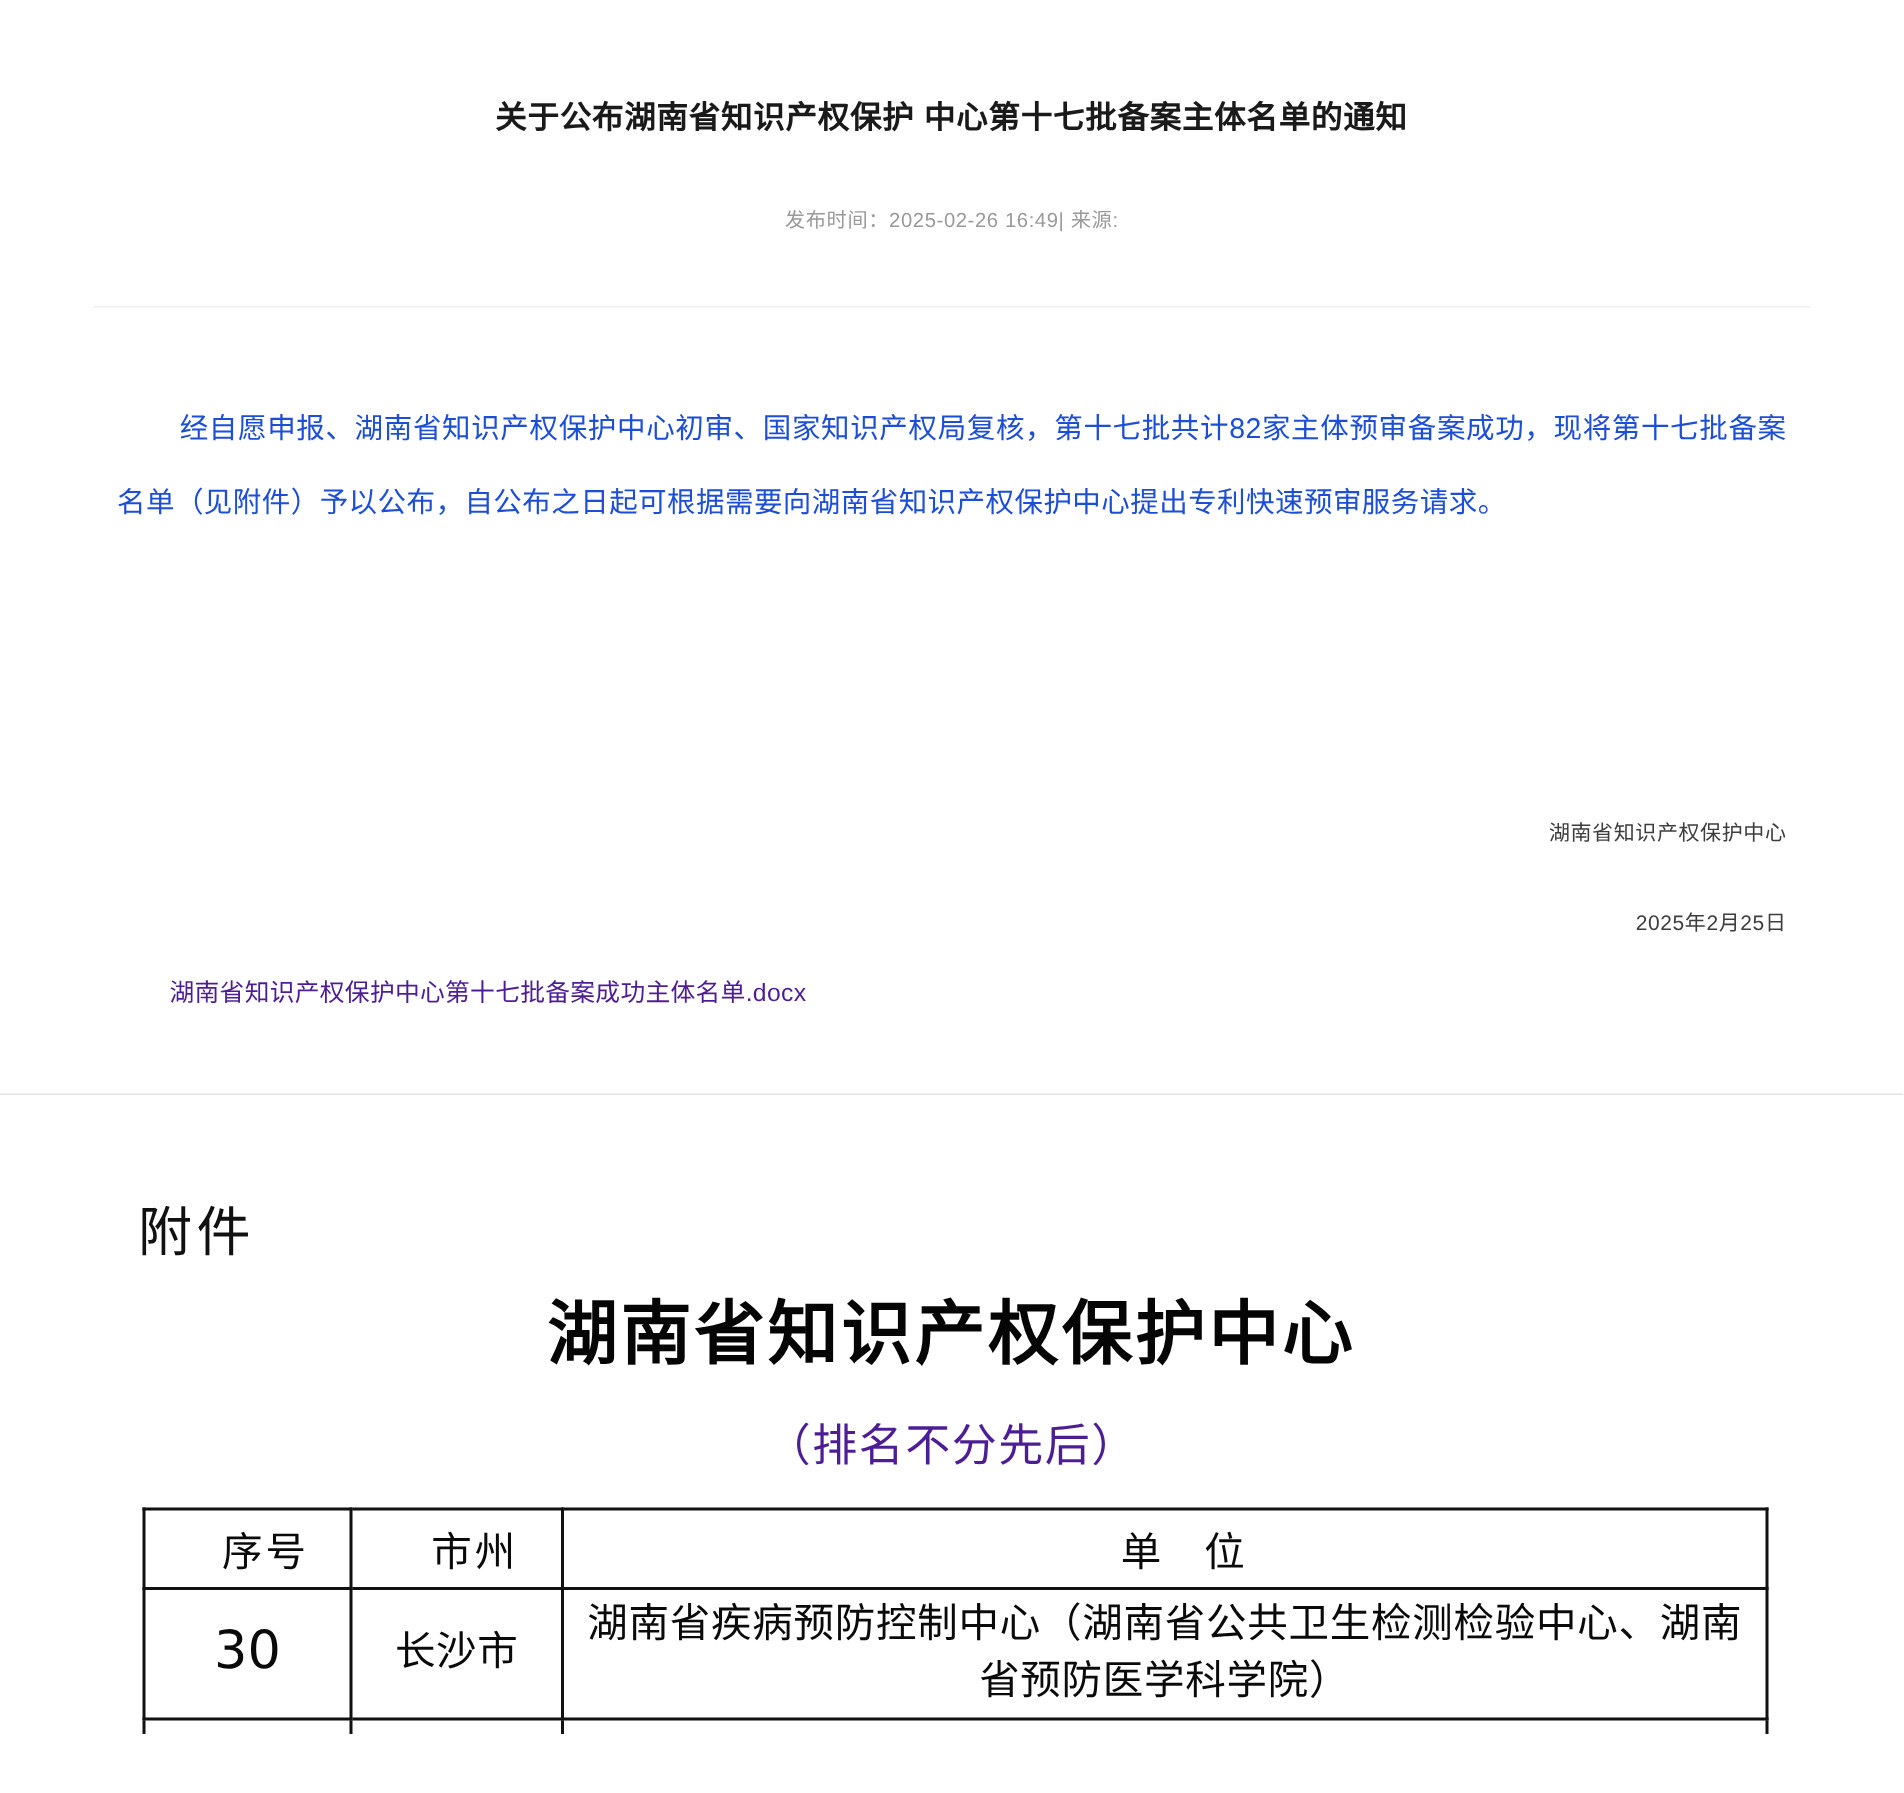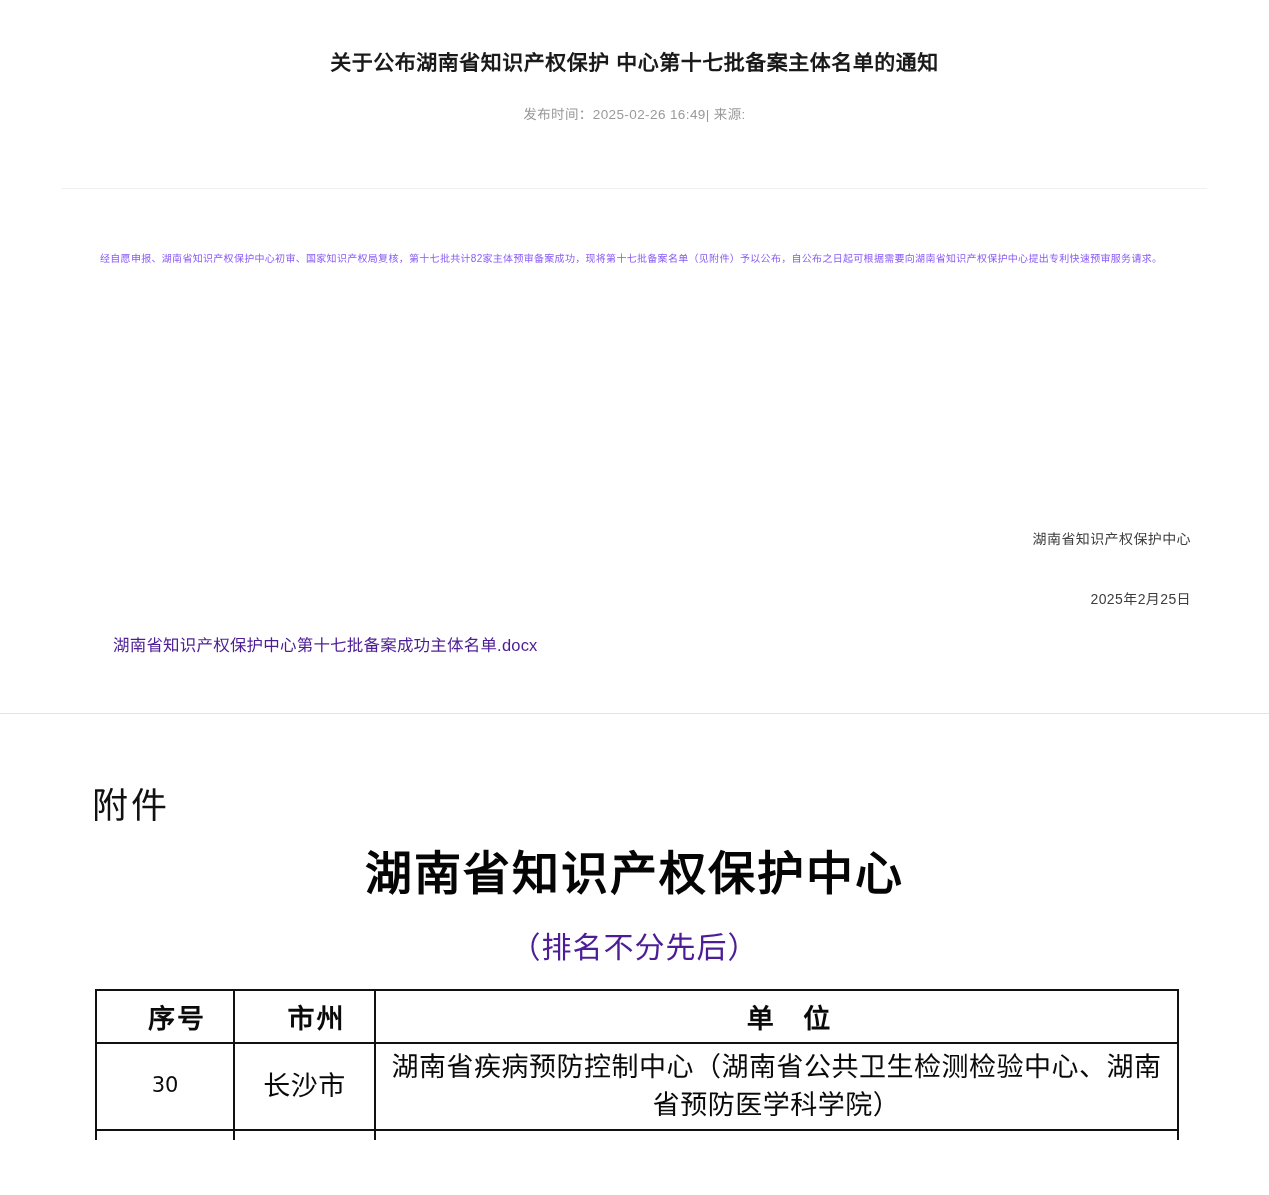--- a/index.html
+++ b/index.html
@@ -19,21 +19,21 @@
 
   
   .article {
     position: relative;
     width: 1269px;
     height: 714px;
     box-sizing: border-box;
   }
 
   .article-title {
-    margin: 0;
+    margin: 16px;
     padding: 48px 120px 0 120px;
     text-align: center;
     font-size: 21px;
     font-weight: bold;
     color: #1a1a1a;
     letter-spacing: 0.5px;
     line-height: 1.4;
   }
 
   .article-meta {
@@ -72,23 +72,23 @@
     padding: 0 0 0 24px;
     font-size: 14.5px;
     line-height: 2.0;
     color: #3d3d3d;
     letter-spacing: 0.3px;
   }
 
   .body-para {
     margin: 0;
     padding: 18px 0 0 0;
-    font-size: 10px;
+    font-size: 19px;
     line-height: 2.6;
-    color: #8b5cf6;
+    color: #1d4ed8;
     text-indent: 2.2em;
     letter-spacing: 0.3px;
     text-align: justify;
   }
 
   .signature {
     position: absolute;
     left: 0;
     right: 78px;
     top: 528px;
@@ -182,37 +182,37 @@
     vertical-align: middle;
     color: #0a0a0a;
     padding: 6px 8px;
     box-sizing: border-box;
   }
   .doc-table col.c-no    { width: 138px; }
   .doc-table col.c-city  { width: 141px; }
   .doc-table col.c-unit  { width: 803px; }
 
   .doc-table th {
-    font-weight: bold;
+    font-weight: normal;
     font-size: 27px;
     height: 46px;
     letter-spacing: 2px;
     padding-left: 32px;
   }
   .doc-table th.unit-head {
     letter-spacing: 10px;
     text-indent: 10px;
   }
   .doc-table td {
     font-size: 27px;
     line-height: 1.42;
     letter-spacing: 0.5px;
   }
   .doc-table td.num {
-    font-size: 21px;
+    font-size: 35px;
     letter-spacing: 0;
     margin-left: 17px;
   }
   .doc-table td.unit {
     text-align: center;
     padding: 4px 14px;
     margin-left: 44px;
   }
   .doc-table tr.row-partial td {
     height: 10px;

